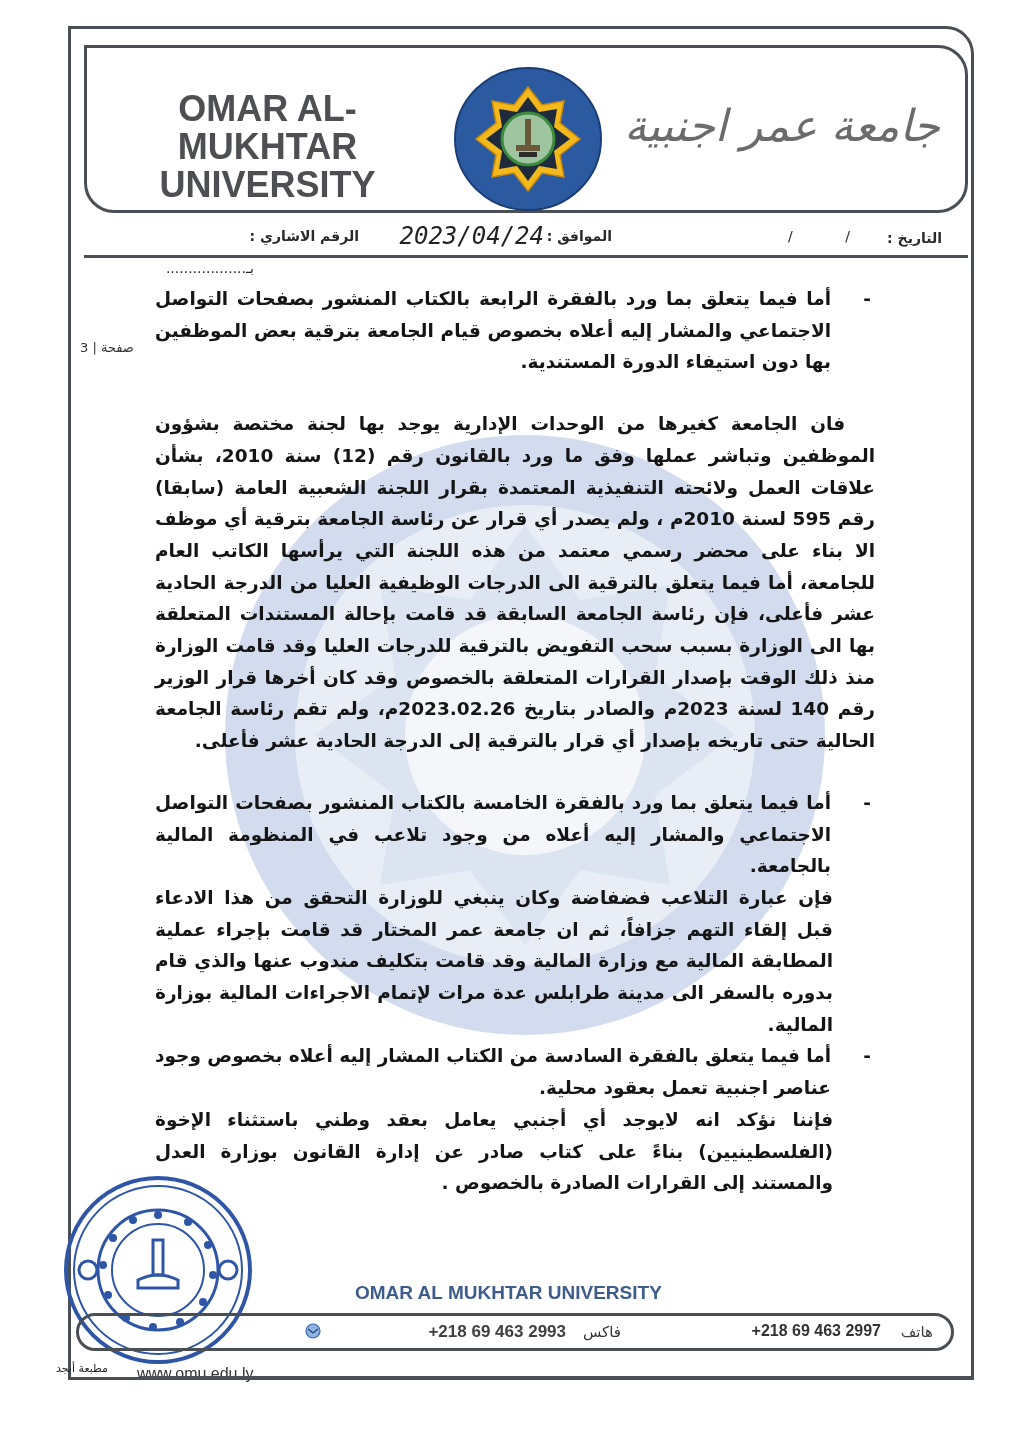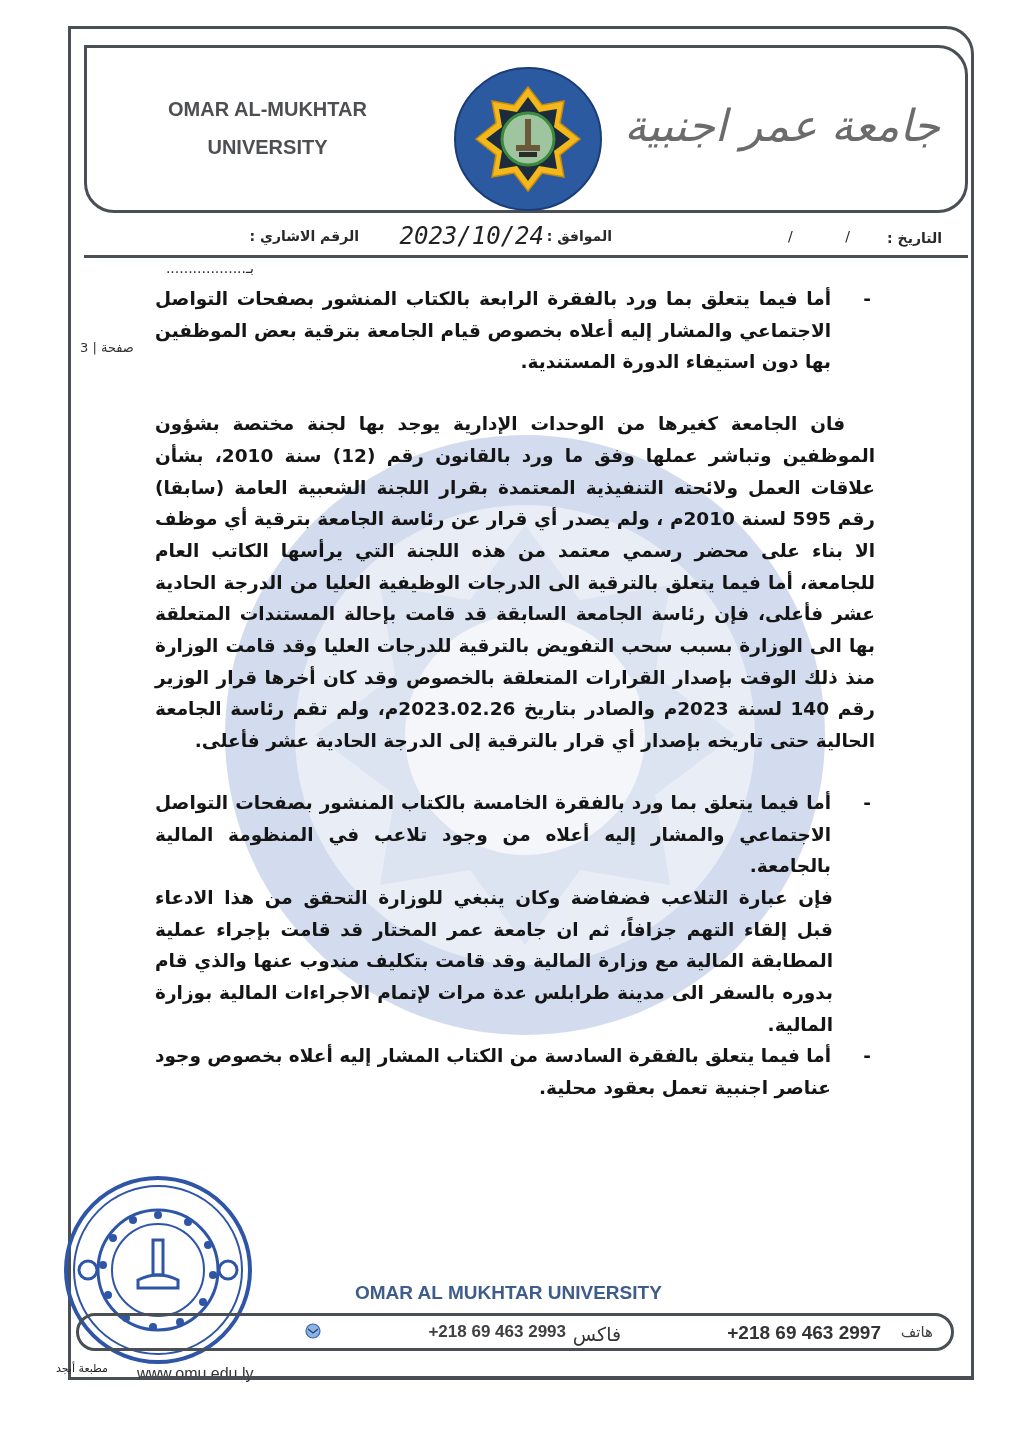--- a/index.html
+++ b/index.html
@@ -12,21 +12,21 @@
     .header-box {
       position: absolute; left: 84px; top: 45px; width: 884px; height: 168px;
       border: 3px solid #4a4f55; border-radius: 0 30px 30px 30px; box-sizing: border-box;
     }
     .header-box::before{
       content:""; position:absolute; left:-3px; top:-3px; width:40px; height:40px;
       border-left:3px solid #4a4f55; border-top:3px solid #4a4f55;
     }
     .uni-en {
       position: absolute; left: 100px; top: 90px; width: 335px; text-align: center;
-      font-family: "Liberation Sans", sans-serif; font-weight: bold; font-size: 20px; line-height: 38px; color: #4d4f52;
+      font-family: "Liberation Sans", sans-serif; font-weight: bold; font-size: 36px; line-height: 38px; color: #4d4f52;
     }
     .uni-ar {
       position: absolute; right: 78px; top: 100px; font-family: "DejaVu Serif", serif; font-size: 44px; color: #6b6b6b;
       font-style: italic; direction: rtl;
     }
     .logo { position: absolute; left: 452px; top: 66px; width: 152px; height: 146px; }
 
     .meta-row {
       position: absolute; left: 84px; top: 222px; width: 880px; height: 32px; direction: rtl;
       font-size: 14px; font-weight: bold; color: #2a2a2a;
@@ -62,22 +62,22 @@
 
     .footer-title {
       position: absolute; left: 355px; top: 1282px; font-family: "Liberation Sans", sans-serif; font-weight: bold;
       font-size: 19px; color: #3f5d8a;
     }
     .footer-bar {
       position: absolute; left: 76px; top: 1313px; width: 878px; height: 38px; border: 3px solid #4a4f55;
       border-radius: 20px; box-sizing: border-box;
     }
     .footer-bar .phone-label { position: absolute; right: 18px; top: 7px; font-size: 15px; color: #404040; }
-    .footer-bar .phone { position: absolute; right: 70px; top: 6px; font-family: "Liberation Sans", sans-serif; font-weight: bold; font-size: 19px; color: #333; direction: ltr; }
-    .footer-bar .fax-label { position: absolute; right: 330px; top: 7px; font-size: 19px; color: #333; }
+    .footer-bar .phone { position: absolute; right: 70px; top: 6px; font-family: "Liberation Sans", sans-serif; font-weight: bold; font-size: 16px; color: #333; direction: ltr; }
+    .footer-bar .fax-label { position: absolute; right: 330px; top: 7px; font-size: 15px; color: #333; }
     .footer-bar .fax { position: absolute; right: 385px; top: 6px; font-family: "Liberation Sans", sans-serif; font-weight: bold; font-size: 17px; color: #404040; direction: ltr; }
     .footer-bar .web { position: absolute; left: 58px; top: 5px; font-family: "Liberation Sans", sans-serif; font-size: 16px; color: #333; margin-top: 44px; }
     .footer-bar .web-icon { position: absolute; left: 225px; top: 6px; width: 18px; height: 18px; }
     .printer {
       position: absolute; left: 56px; top: 1362px; font-size: 11px; color: #222; direction: rtl; font-weight: normal;
     }
     .printer-rule { position: absolute; left: 140px; top: 1376px; width: 834px; border-top: 3px solid #4a4f55; }
   </style>
 </head>
 <body>
@@ -103,21 +103,21 @@
     <rect x="-9" y="13" width="18" height="5" fill="#2b2b2b"></rect>
   </g>
 </svg>
 
 <div class="uni-ar">جامعة عمر اجنبية</div>
 
 <div class="meta-row">
   <span class="date-label">التاريخ :</span>
   <span class="date-slashes">/ /</span>
   <span class="corr-label">الموافق :</span>
-  <span class="corr-value">2023/10/24</span>
+  <span class="corr-value">2023/04/24</span>
   <span class="ref-label">الرقم الاشاري :</span>
   <span class="ref-value">..................بـ</span>
 </div>
 <div class="meta-rule"></div>
 
 <svg class="watermark" viewBox="0 0 640 640">
   <circle cx="320" cy="330" r="300" fill="#3a64b5"></circle>
   <circle cx="320" cy="330" r="230" fill="#ffffff" opacity="0.5"></circle>
   <g transform="translate(320,330)">
     <polygon points="0,-210 55,-135 145,-150 130,-60 210,0 130,60 145,150 55,135 0,210 -55,135 -145,150 -130,60 -210,0 -130,-60 -145,-150 -55,-135" fill="#3a64b5" opacity="0.6"></polygon>
@@ -137,20 +137,21 @@
   <div class="para-gap"></div>
   <p class="bullet">
     <span class="dash">-</span>
     <span>أما فيما يتعلق بما ورد بالفقرة الخامسة بالكتاب المنشور بصفحات التواصل الاجتماعي والمشار إليه أعلاه من وجود تلاعب في المنظومة المالية بالجامعة.</span>
   </p>
   <p class="indent">فإن عبارة التلاعب فضفاضة وكان ينبغي للوزارة التحقق من هذا الادعاء قبل إلقاء التهم جزافاً، ثم ان جامعة عمر المختار قد قامت بإجراء عملية المطابقة المالية مع وزارة المالية وقد قامت بتكليف مندوب عنها والذي قام بدوره بالسفر الى مدينة طرابلس عدة مرات لإتمام الاجراءات المالية بوزارة المالية.</p>
   <p class="bullet">
     <span class="dash">-</span>
     <span>أما فيما يتعلق بالفقرة السادسة من الكتاب المشار إليه أعلاه بخصوص وجود عناصر اجنبية تعمل بعقود محلية.</span>
   </p>
+  <p class="indent">فإننا نؤكد انه لايوجد أي أجنبي يعامل بعقد وطني باستثناء الإخوة (الفلسطينيين) بناءً على كتاب صادر عن إدارة القانون بوزارة العدل والمستند إلى القرارات الصادرة بالخصوص .</p>
 </div>
 
 <svg class="stamp" viewBox="0 0 200 200">
   <g fill="none" stroke="#2f56a6">
     <circle cx="100" cy="100" r="92" stroke-width="4"></circle>
     <circle cx="100" cy="100" r="84" stroke-width="2"></circle>
     <circle cx="100" cy="100" r="60" stroke-width="3"></circle>
     <circle cx="100" cy="100" r="46" stroke-width="2"></circle>
     <circle cx="30" cy="100" r="9" stroke-width="3"></circle>
     <circle cx="170" cy="100" r="9" stroke-width="3"></circle>

